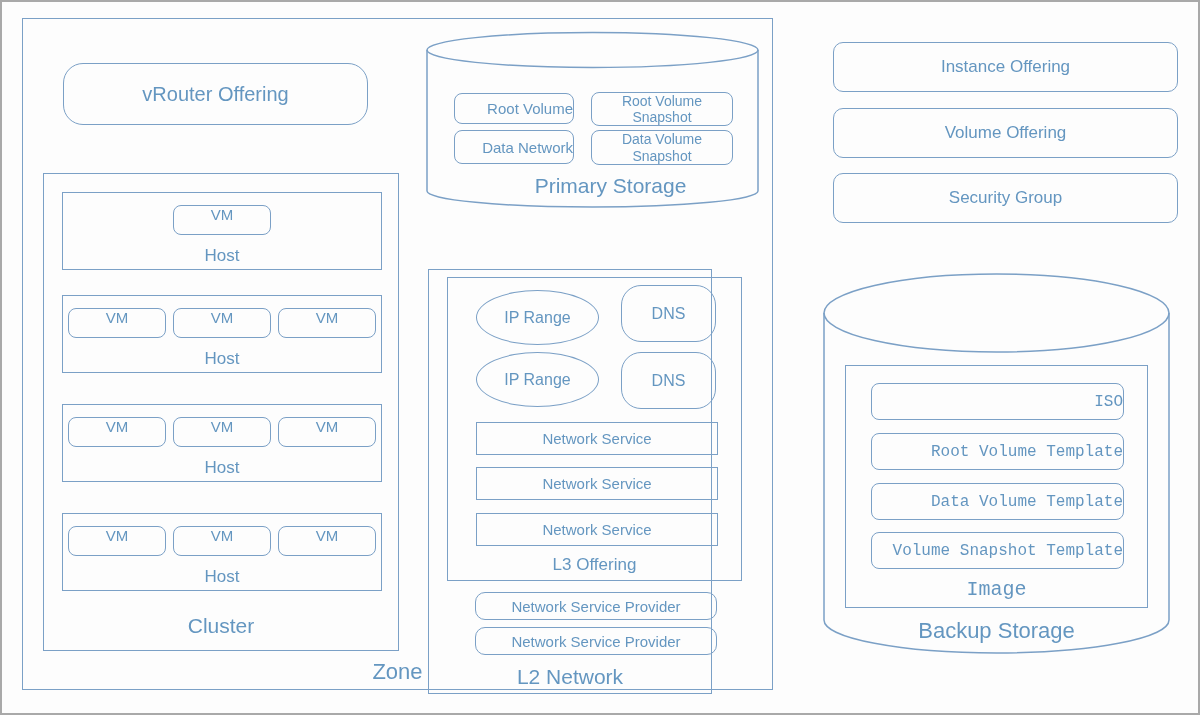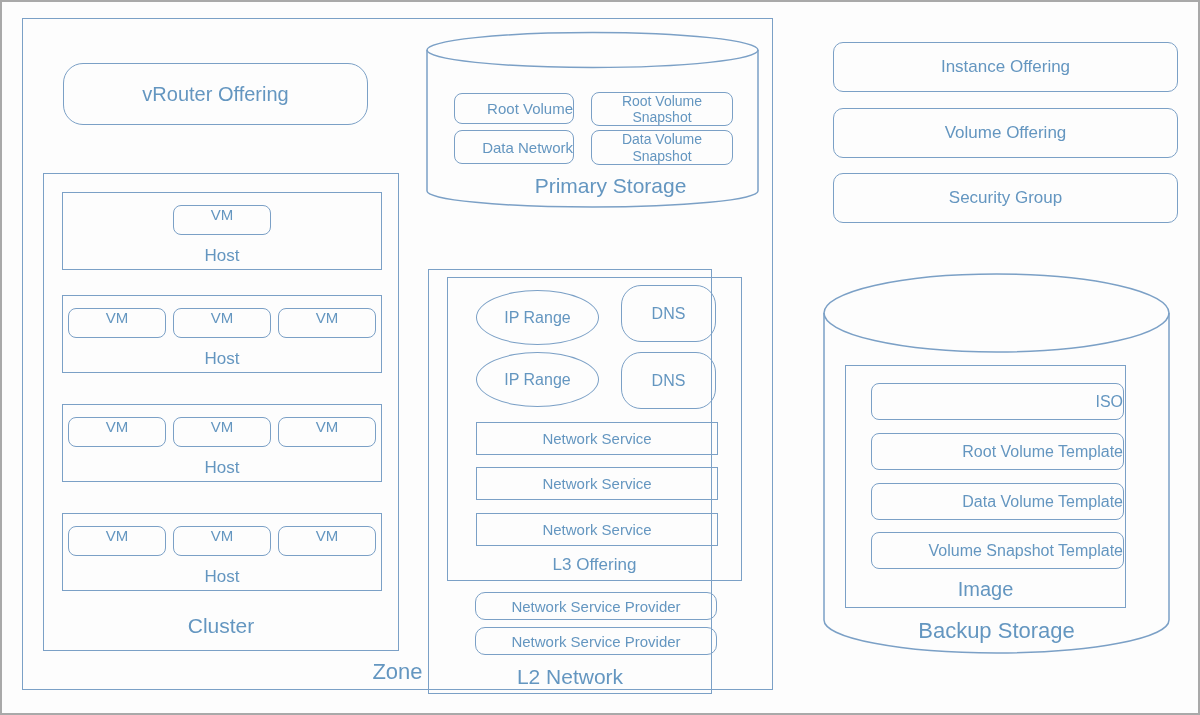--- a/index.html
+++ b/index.html
@@ -174,21 +174,21 @@
   <div class="box cbox r10 fs18" style="left:825px;top:173px;width:345px;height:50px;">
     <span>Security Group</span>
   </div>
 
   <div class="abs" style="left:823px;top:272px;width:347px;height:385px;">
     <svg class="cyl" viewBox="0 0 347 385">
       <path d="M 1 41 L 1 348 A 172.5 33 0 0 0 346 348 L 346 41"></path>
       <ellipse cx="173.5" cy="41" rx="172.5" ry="39"></ellipse>
     </svg>
 
-    <div class="box" style="left:22px;top:93px;width:281px;height:243px;">
+    <div class="box" style="left:22px;top:93px;width:303px;height:243px;font-family:Liberation Mono, monospace;">
       <div class="box cbox r8 fs16" style="left:25px;top:17px;width:253px;height:37px;">
         <span>ISO</span>
       </div>
       <div class="box cbox r8 fs16" style="left:25px;top:67px;width:253px;height:37px;">
         <span>Root Volume Template</span>
       </div>
       <div class="box cbox r8 fs16" style="left:25px;top:117px;width:253px;height:37px;">
         <span>Data Volume Template</span>
       </div>
       <div class="box cbox r8 fs16" style="left:25px;top:166px;width:253px;height:37px;">

